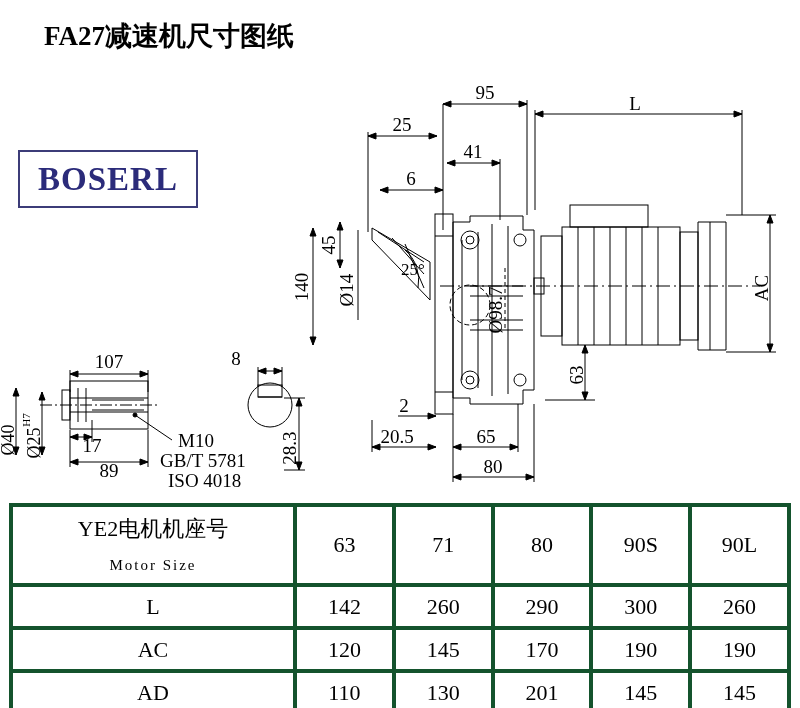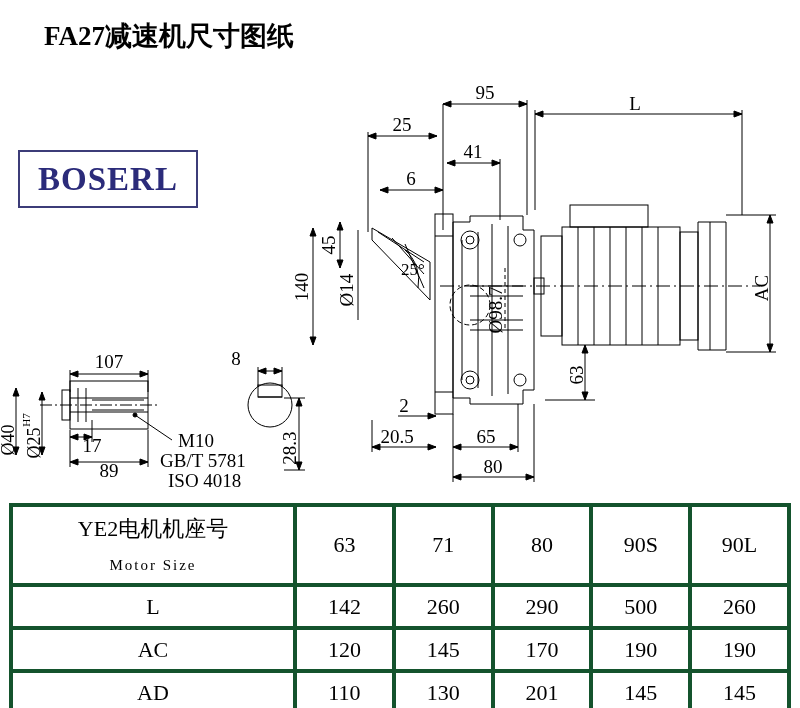--- a/index.html
+++ b/index.html
@@ -332,21 +332,21 @@
         <td>71</td>
         <td>80</td>
         <td>90S</td>
         <td>90L</td>
       </tr>
       <tr>
         <td class="rowhead">L</td>
         <td>142</td>
         <td>260</td>
         <td>290</td>
-        <td>500</td>
+        <td>300</td>
         <td>260</td>
       </tr>
       <tr>
         <td class="rowhead">AC</td>
         <td>120</td>
         <td>145</td>
         <td>170</td>
         <td>190</td>
         <td>190</td>
       </tr>

